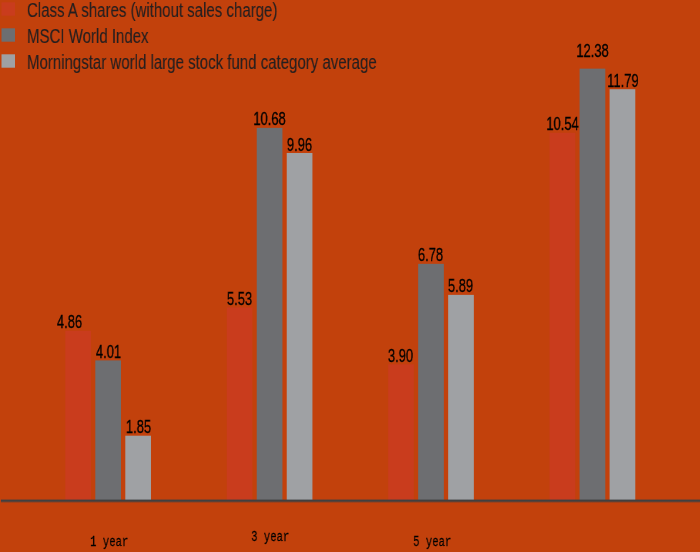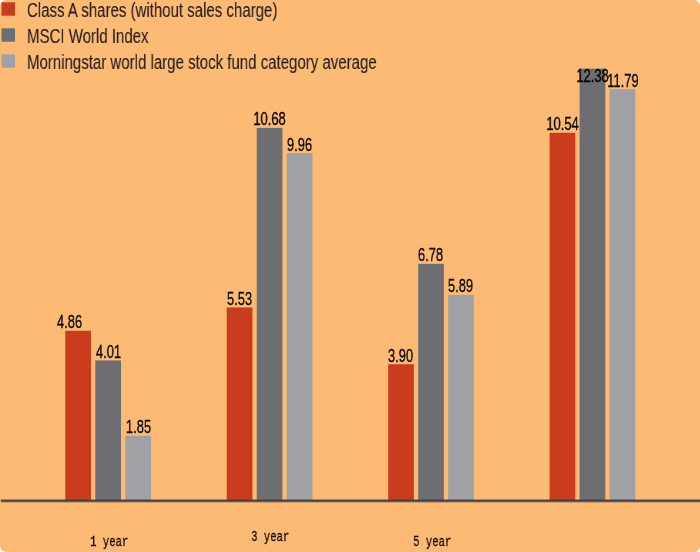--- a/index.html
+++ b/index.html
@@ -1,19 +1,19 @@
 <!DOCTYPE html>
 <html><head>
 <meta charset="utf-8">
 <style>
   html,body{margin:0;padding:0;background:#ffffff;}
   body{width:700px;height:552px;overflow:hidden;
        font-family:"Liberation Sans",sans-serif;color:#231f20;
        -webkit-font-smoothing:antialiased;}
-  #chart{position:relative;width:700px;height:552px;background:#fdba74;border-radius:6px;}
+  #chart{position:relative;width:700px;height:552px;background:#c2410c;}
 
   #plot-svg{position:absolute;left:0;top:0;width:700px;height:552px;}
 
   #legend{position:absolute;left:0;top:0;width:100%;}
   .legend-item{position:absolute;left:0;height:14px;}
   .legend-label{position:absolute;left:27px;top:-2.6px;white-space:nowrap;
                 font-size:19.5px;line-height:22px;
                 transform:scaleX(0.77);transform-origin:left top;will-change:transform;
                 -webkit-text-stroke:0.12px #231f20;}
 
@@ -77,21 +77,21 @@
 
     <div class="bar-value-label" style="left: 201.73px; width: 75.7px; top: 290.024px;"><span>5.53</span></div>
     <div class="bar-value-label" style="left: 231.73px; width: 75.7px; top: 110.495px;"><span>10.68</span></div>
     <div class="bar-value-label" style="left: 261.73px; width: 75.7px; top: 135.594px;"><span>9.96</span></div>
 
     <div class="bar-value-label" style="left: 363.16px; width: 75.7px; top: 346.846px;"><span>3.90</span></div>
     <div class="bar-value-label" style="left: 393.16px; width: 75.7px; top: 246.449px;"><span>6.78</span></div>
     <div class="bar-value-label" style="left: 423.16px; width: 75.7px; top: 277.475px;"><span>5.89</span></div>
 
     <div class="bar-value-label" style="left: 524.59px; width: 75.7px; top: 115.376px;"><span>10.54</span></div>
-    <div class="bar-value-label" style="left: 554.59px; width: 75.7px; top: 67px;"><span>12.38</span></div>
+    <div class="bar-value-label" style="left: 554.59px; width: 75.7px; top: 42px;"><span>12.38</span></div>
     <div class="bar-value-label" style="left: 584.59px; width: 75.7px; top: 71.8006px;"><span>11.79</span></div>
 
     <div class="category-label" style="left: 36.3px; width: 145.7px; top: 533px;"><span>1 year</span></div>
     <div class="category-label" style="left: 197.73px; width: 145.7px; top: 528px;"><span>3 year</span></div>
     <div class="category-label" style="left: 359.16px; width: 145.7px; top: 533px;"><span>5 year</span></div>
     <div class="category-label" style="left: 520.59px; width: 145.7px; top: 533px; margin-top: 47px;"><span>10 year</span></div>
   </div>
 
 </div>
 

